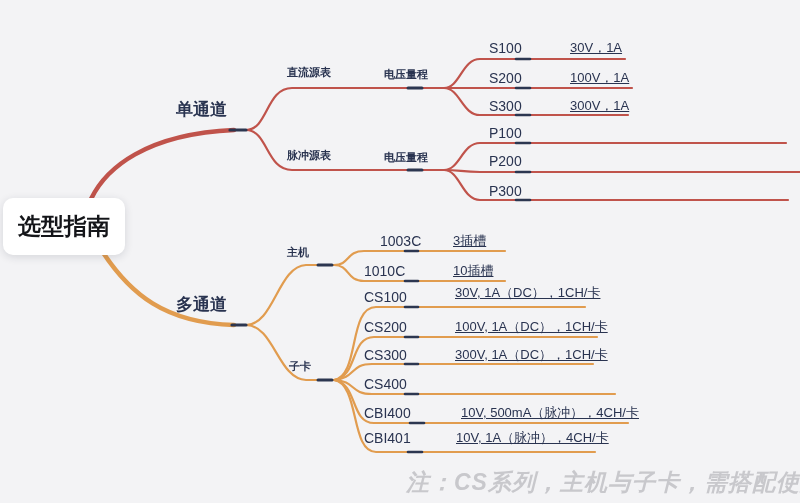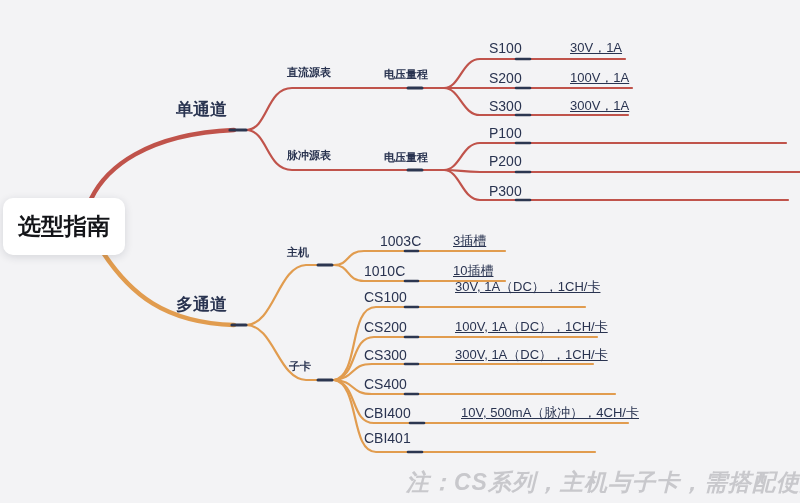--- a/index.html
+++ b/index.html
@@ -120,25 +120,26 @@
   <div class="label model" style="left:489px;top:126px">P100</div>
   <div class="label model" style="left:489px;top:154px">P200</div>
   <div class="label model" style="left:489px;top:184px">P300</div>
 
   <div class="label model" style="left:380px;top:234px">1003C</div>
   <div class="label spec" style="left:453px;top:234px">3插槽</div>
   <div class="label model" style="left:364px;top:264px">1010C</div>
   <div class="label spec" style="left:453px;top:264px">10插槽</div>
 
   <div class="label model" style="left:364px;top:290px">CS100</div>
-  <div class="label spec" style="left:455px;top:280px">30V, 1A（DC），1CH/卡</div>
+  <div class="label spec" style="left:455px;top:286px">30V, 1A（DC），1CH/卡</div>
   <div class="label model" style="left:364px;top:320px">CS200</div>
   <div class="label spec" style="left:455px;top:320px">100V, 1A（DC），1CH/卡</div>
   <div class="label model" style="left:364px;top:348px">CS300</div>
   <div class="label spec" style="left:455px;top:348px">300V, 1A（DC），1CH/卡</div>
   <div class="label model" style="left:364px;top:377px">CS400</div>
   <div class="label model" style="left:364px;top:406px">CBI400</div>
   <div class="label spec" style="left:461px;top:406px">10V, 500mA（脉冲），4CH/卡</div>
   <div class="label model" style="left:364px;top:431px">CBI401</div>
+  <div class="label spec" style="left:456px;top:431px">10V, 1A（脉冲），4CH/卡</div>
 
   <div class="note">注：CS系列，主机与子卡，需搭配使用</div>
 
 </div>
 
 </body></html>

